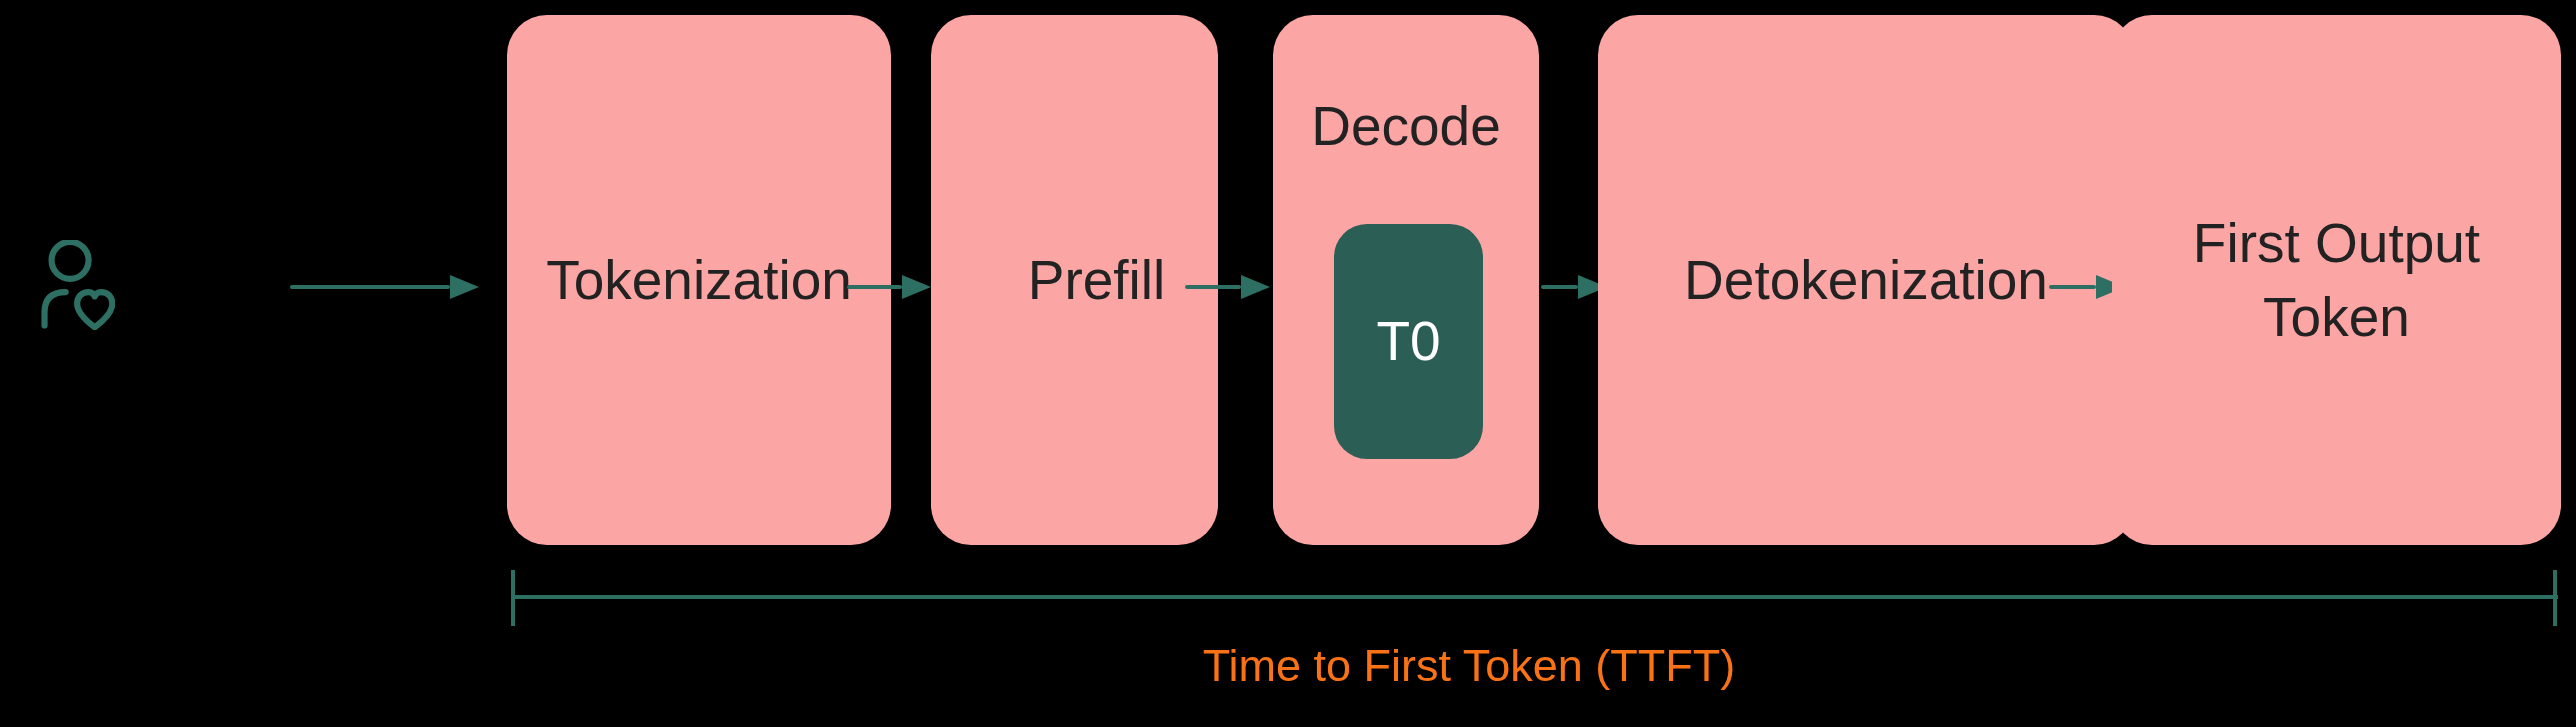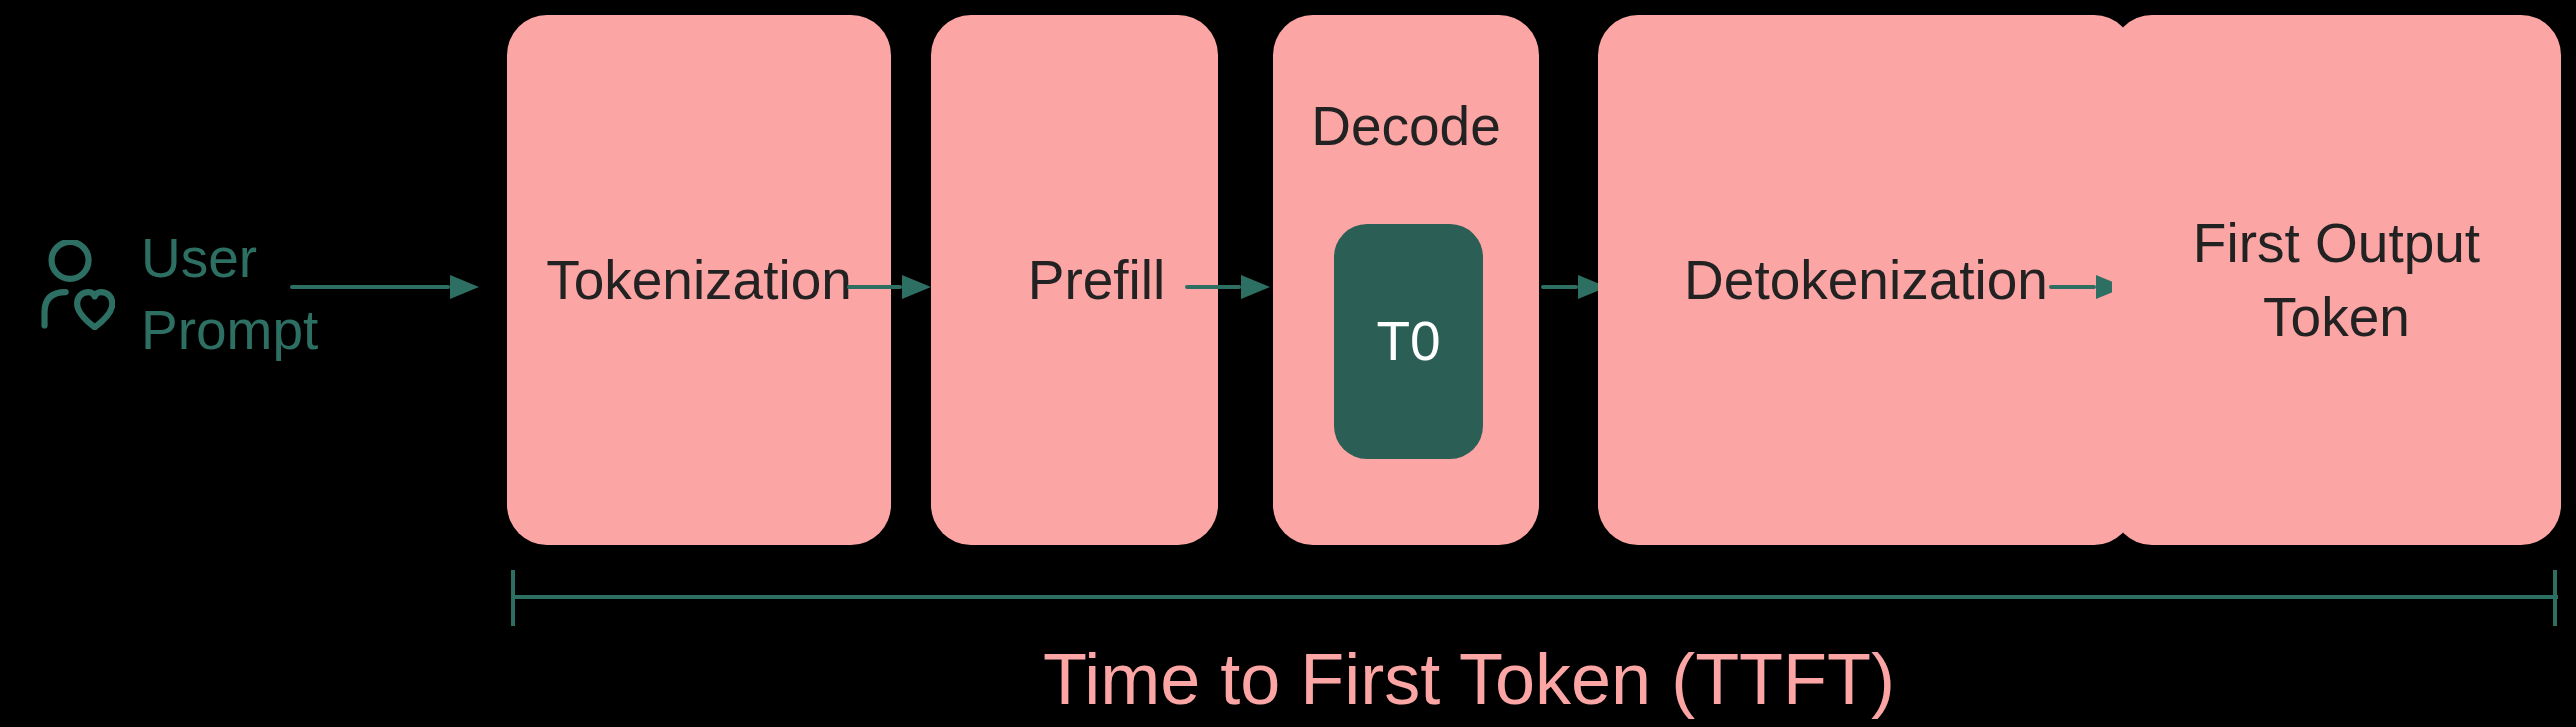--- a/index.html
+++ b/index.html
@@ -130,44 +130,42 @@
     height: 56px;
     background: #2E6F63;
   }
   #tick-left  { left: 511px; }
   #tick-right { left: 2553px; }
   .bracket-label {
     position: absolute;
     left: 1469px;
     top: 643px;
     transform: translateX(-50%);
-    font-size: 72px;
+    font-size: 45px;
     line-height: 1;
-    color: #fca5a5;
+    color: #f97316;
     white-space: nowrap;
   }
 </style>
 </head>
 <body>
 
 <div id="canvas">
 
   <svg class="user-icon" viewBox="0 0 84 102" fill="none">
     <circle cx="33" cy="23" r="21" stroke="#2E6F63" stroke-width="7"></circle>
     <path d="M 4 97 L 4 82 Q 4 59 28 59" stroke="#2E6F63" stroke-width="7" stroke-linecap="round" fill="none"></path>
     <path d="M 61 99
              C 49 90 41 81 41 72
              C 41 64.5 46.5 59 54 59
              C 57.3 59 60 61 61 64
              C 62 61 64.7 59 68 59
              C 75.5 59 81 64.5 81 72
              C 81 81 73 90 61 99 Z" stroke="#2E6F63" stroke-width="7" stroke-linejoin="round" stroke-linecap="round" fill="none"></path>
   </svg>
-  <div class="user-label">User
-Prompt</div>
 
   <div class="arrow" id="arrow-1">
     <div class="shaft"></div>
     <div class="head"></div>
   </div>
 
   <div class="stage" id="stage-tokenization">
     <div class="stage-label">Tokenization</div>
   </div>
 

